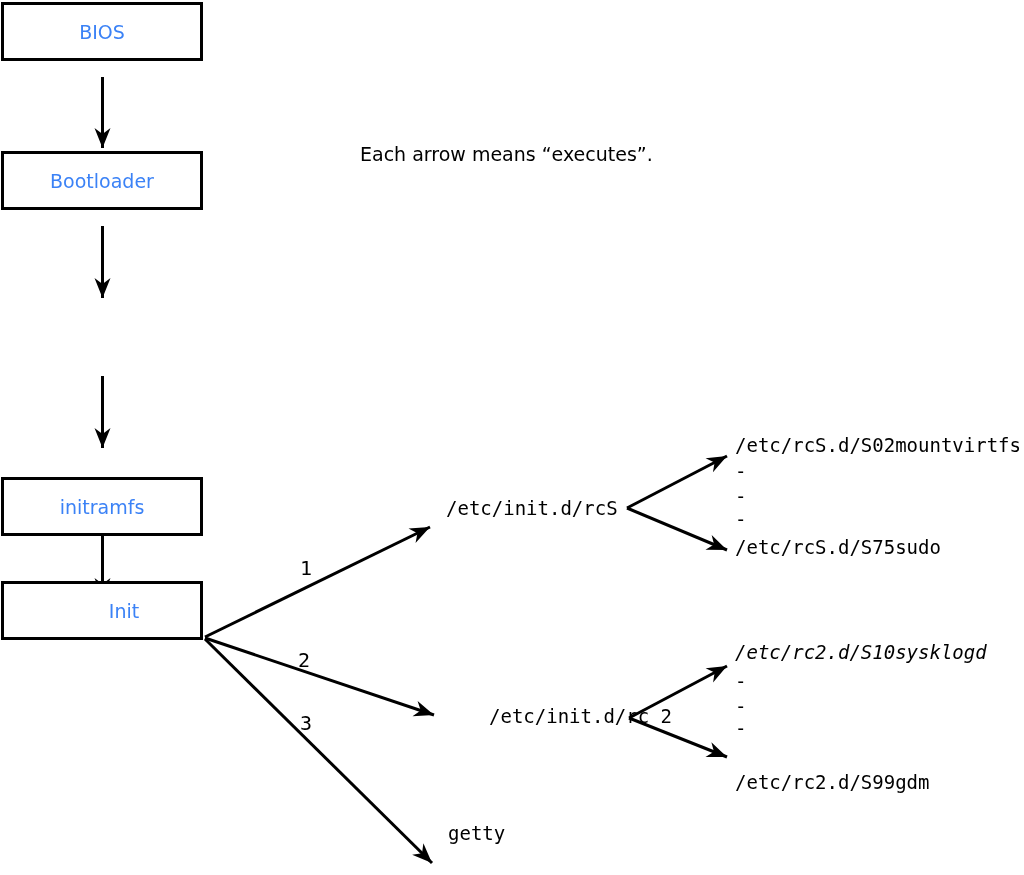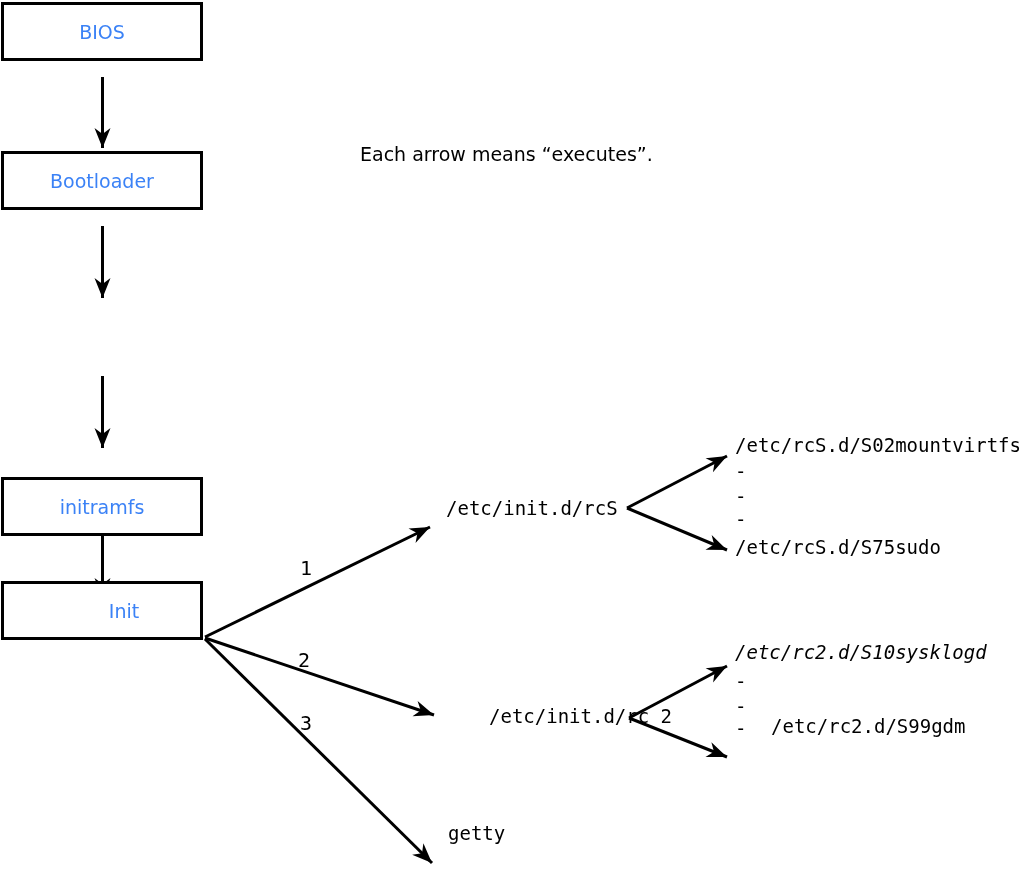--- a/index.html
+++ b/index.html
@@ -65,21 +65,21 @@
   .c-f1-0 { left: 735px; top: 435px; }
   .c-f1-1 { left: 735px; top: 461px; }
   .c-f1-2 { left: 735px; top: 486px; }
   .c-f1-3 { left: 735px; top: 509px; }
   .c-f1-4 { left: 735px; top: 537px; }
   
   .c-f2-0 { left: 735px; top: 642px; font-style: italic; }
   .c-f2-1 { left: 735px; top: 671px; }
   .c-f2-2 { left: 735px; top: 696px; }
   .c-f2-3 { left: 735px; top: 718px; }
-  .c-f2-4 { left: 735px; top: 716px; margin-left: 36px; }
+  .c-f2-4 { left: 735px; top: 772px; }
   
   .n-1 { left: 298px; top: 558px; }
   .n-2 { left: 296px; top: 650px; }
   .n-3 { left: 298px; top: 713px; }
 </style>
 </head>
 <body>
 
 <div id="stage">
 

